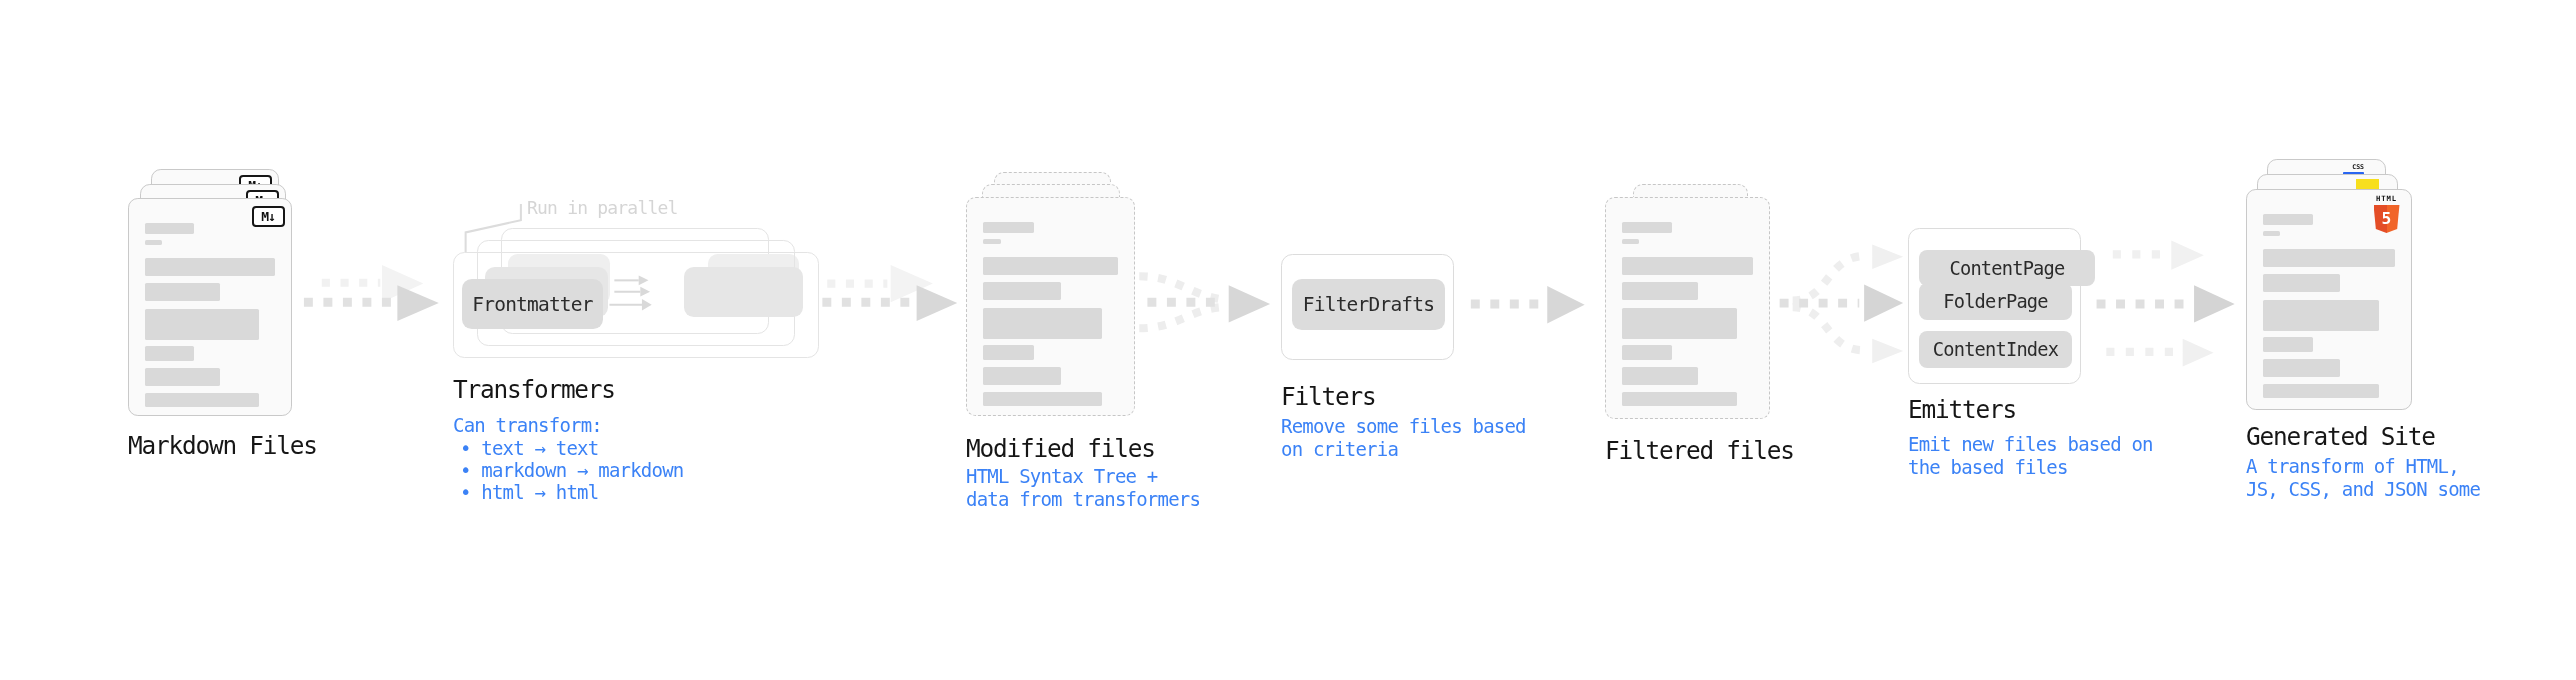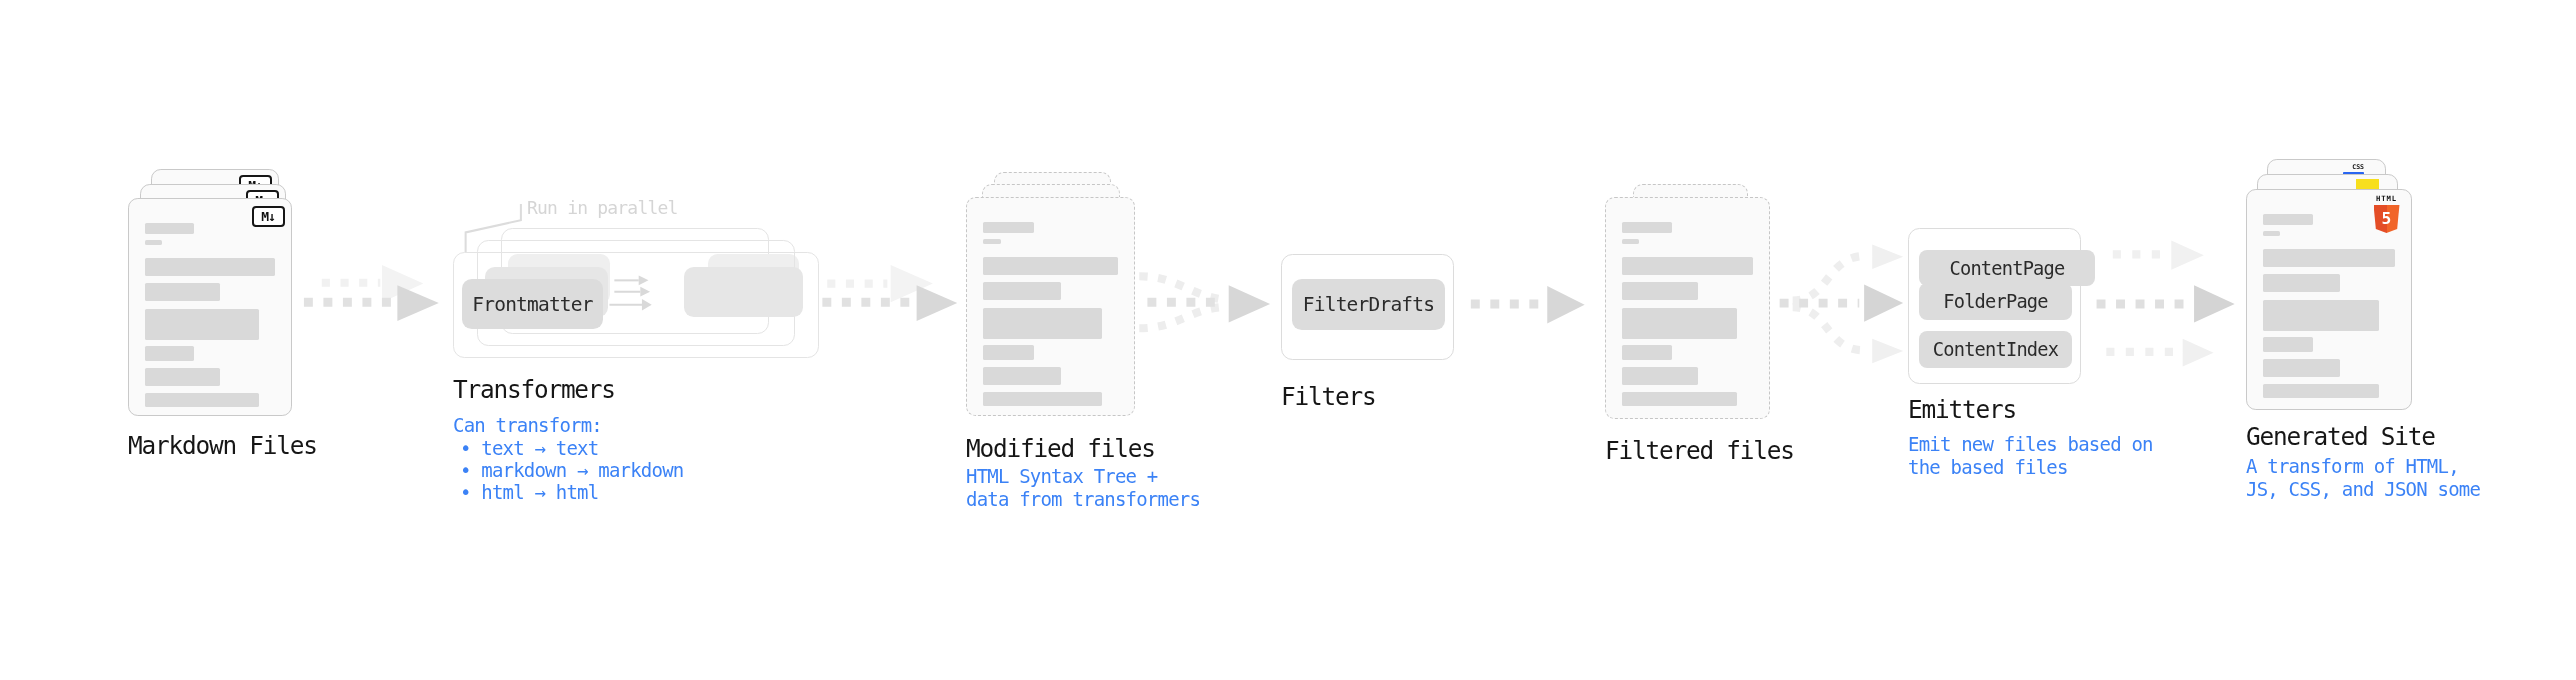--- a/index.html
+++ b/index.html
@@ -162,20 +162,24 @@
   </div>
   <div class="stage-title" style="left:966px;top:434px;">Modified files</div>
   <div class="stage-desc" style="left:966px;top:465px;">
     <div>HTML Syntax Tree +</div>
     <div>data from transformers</div>
   </div>
 
   <div class="panel" style="left:1281px;top:254px;width:173px;height:106px;"></div>
   <div class="gbox" style="left:1292px;top:279px;width:153px;height:51px;">FilterDrafts</div>
   <div class="stage-title" style="left:1281px;top:382px;">Filters</div>
+  <div class="stage-desc" style="left:1281px;top:415px;">
+    <div>Remove some files based</div>
+    <div>on criteria</div>
+  </div>
 
   <div class="doc dashed" style="left:1633px;top:184px;width:115px;height:219px;"></div>
   <div class="doc dashed" style="left:1605px;top:197px;width:165px;height:222px;">
     <div class="doc-bars">
         <div class="bar" style="width: 38%; height: 10.6px; margin-bottom: 5.7px;"></div>
         <div class="bar" style="width: 13%; height: 4.9px; margin-bottom: 13px;"></div>
         <div class="bar" style="width: 100%; height: 18px; margin-bottom: 7.3px;"></div>
         <div class="bar" style="width: 58%; height: 18px; margin-bottom: 8.1px;"></div>
         <div class="bar" style="width: 88%; height: 31px; margin-bottom: 6.5px;"></div>
         <div class="bar" style="width: 38%; height: 14.6px; margin-bottom: 6.5px;"></div>

